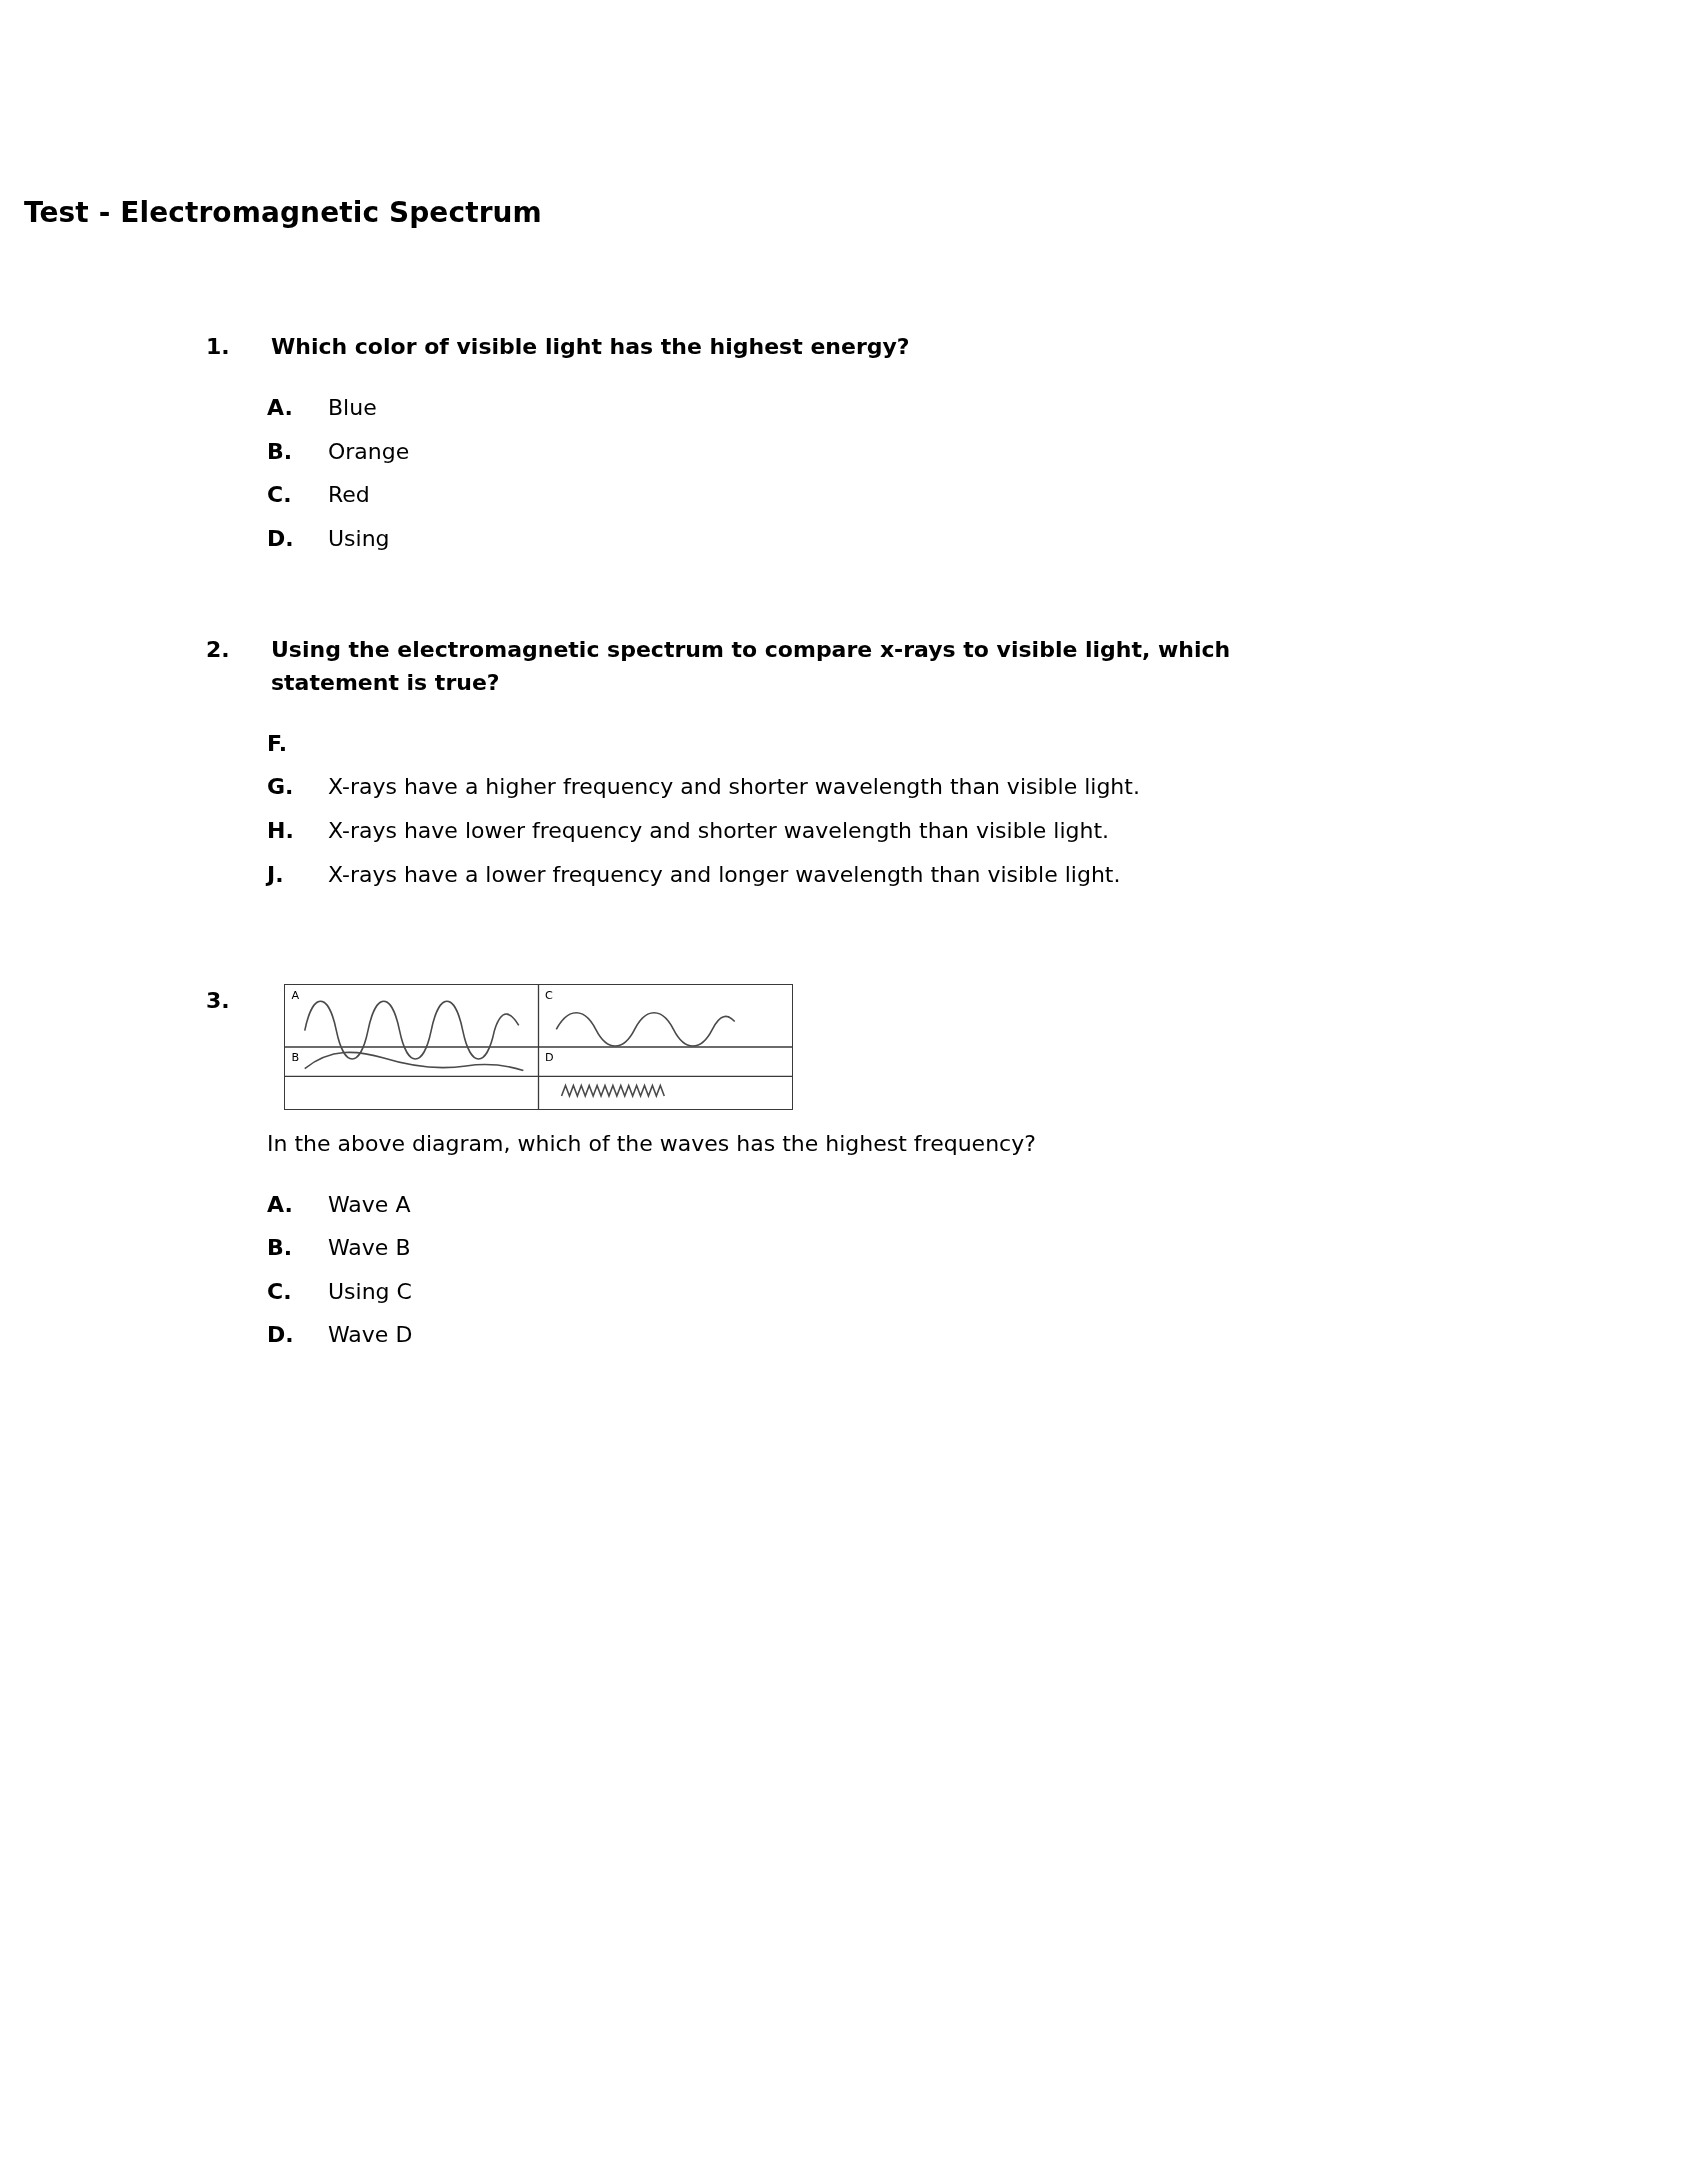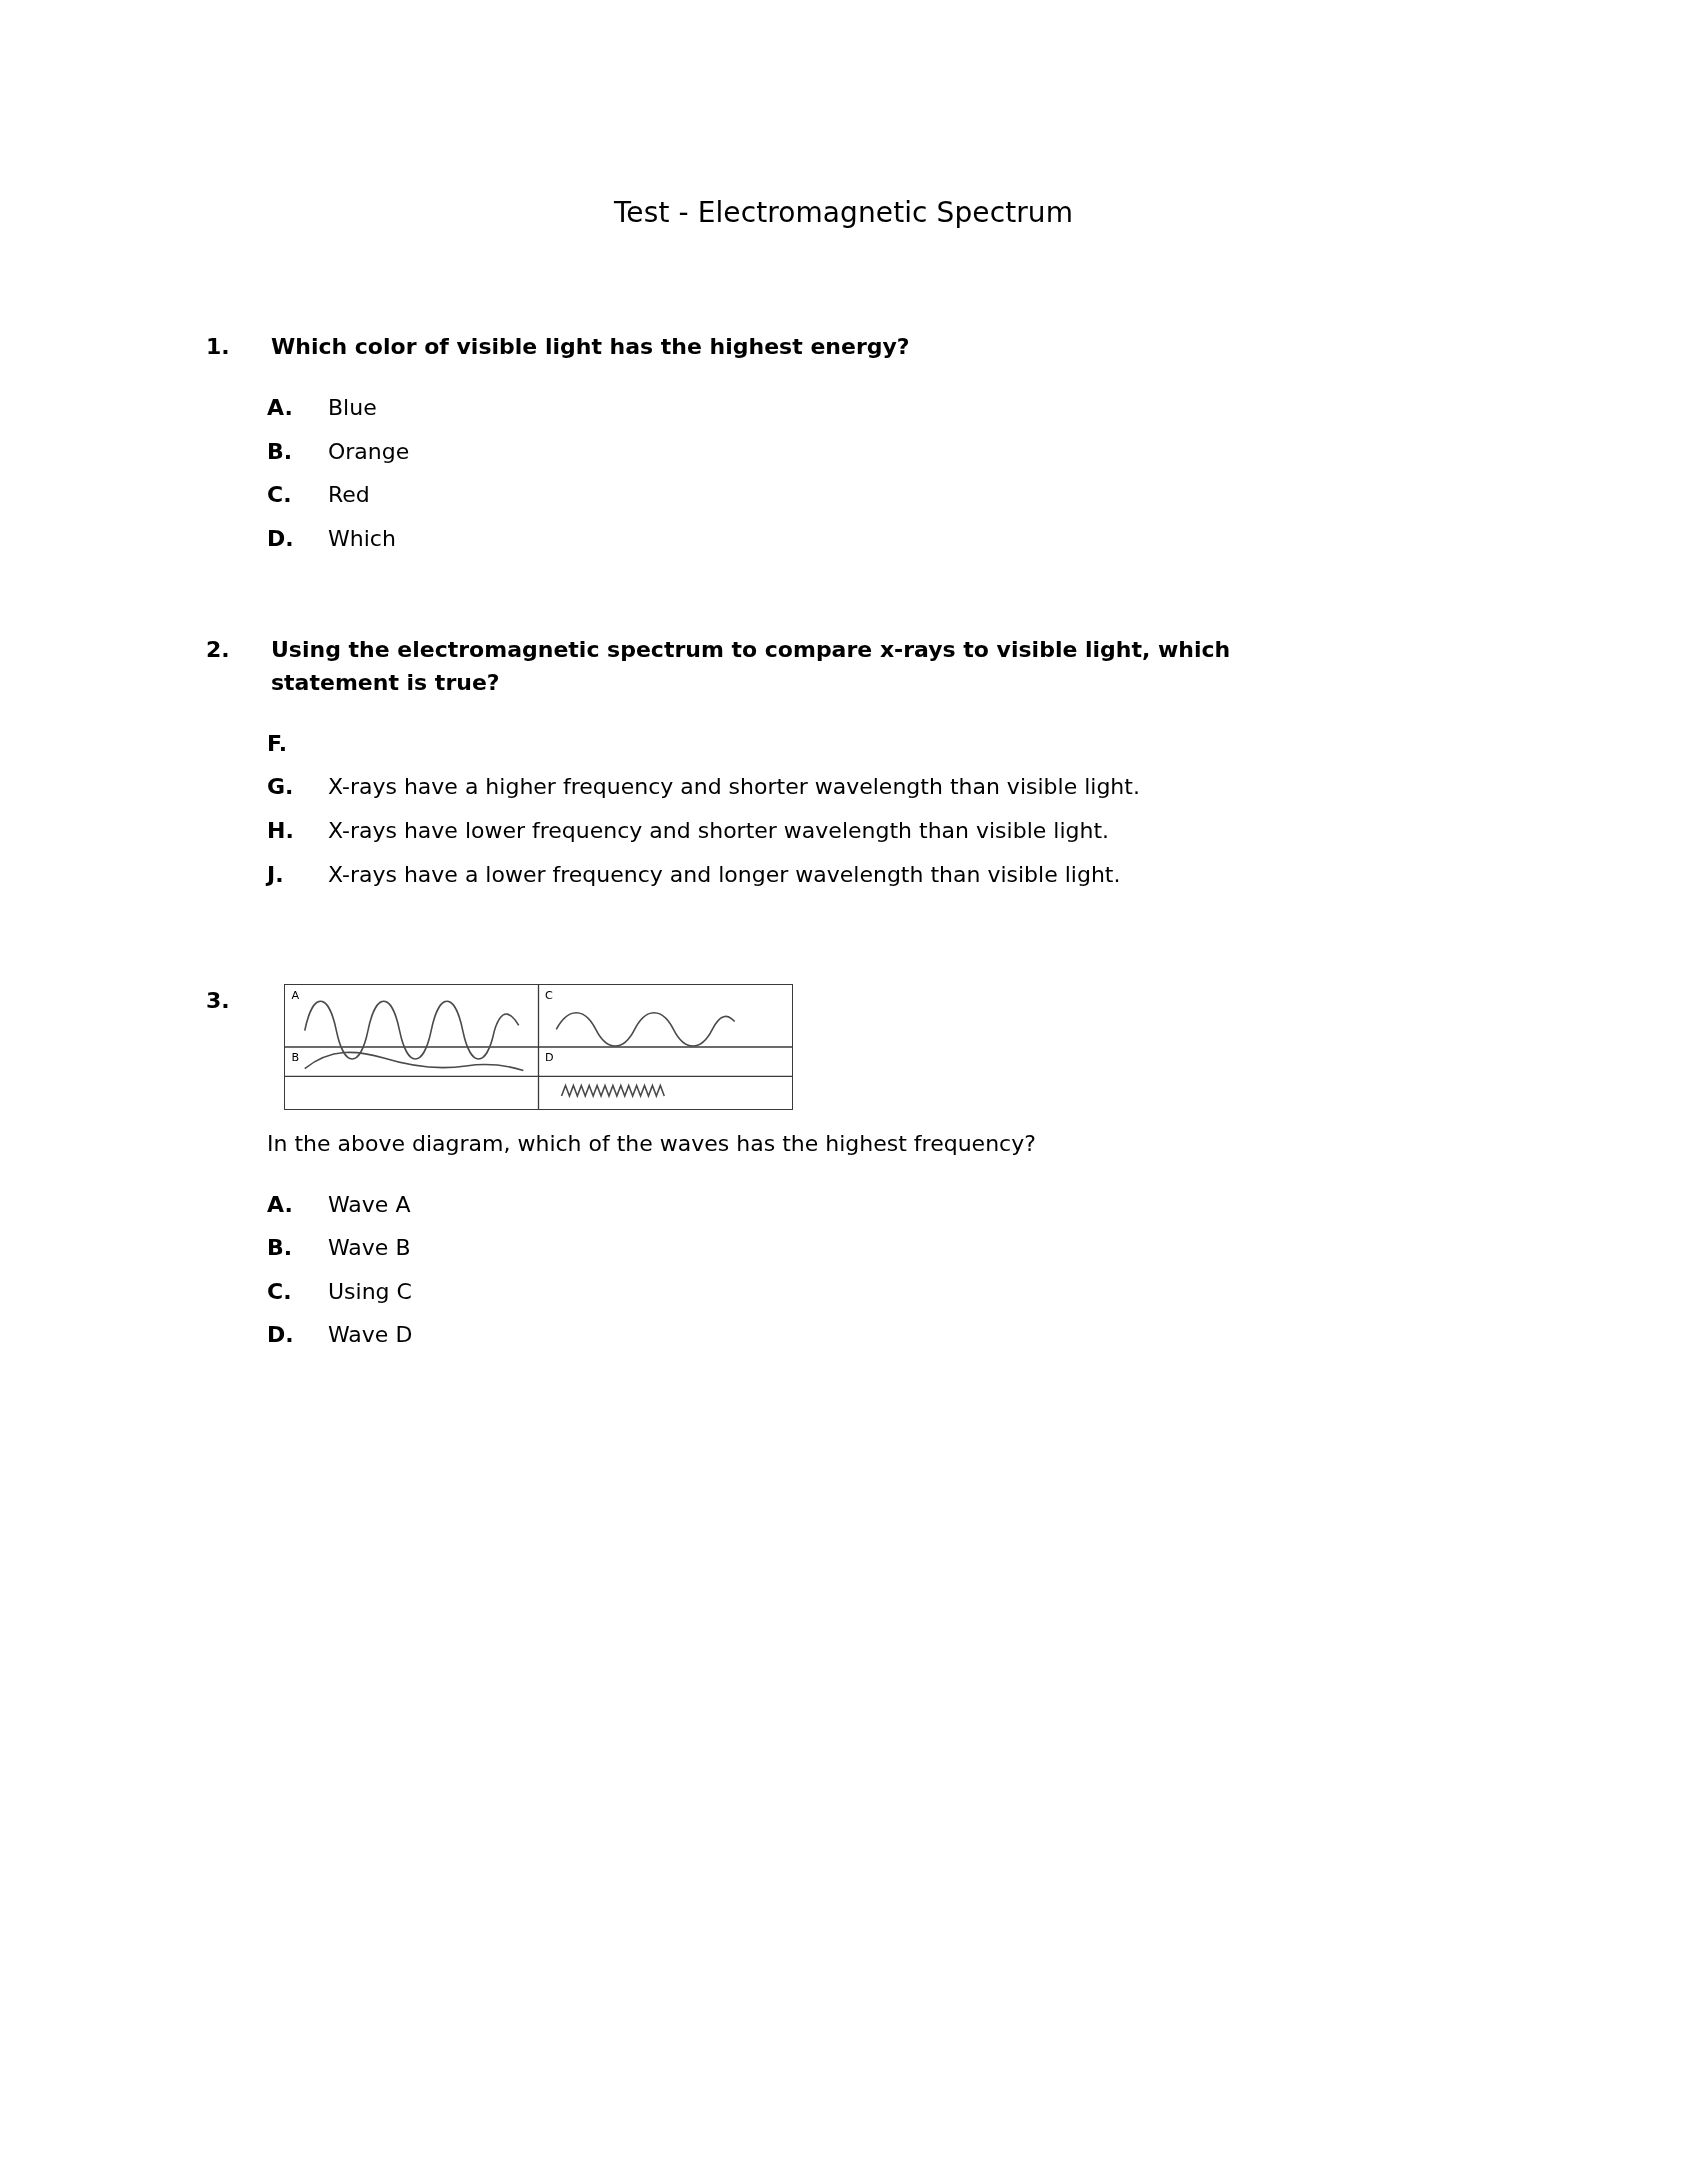--- a/index.html
+++ b/index.html
@@ -15,26 +15,26 @@
     -webkit-font-smoothing: antialiased;
   }
   .page {
     position: relative;
     width: 1687px;
     height: 2183px;
     box-sizing: border-box;
     padding: 0;
   }
   .doc-title {
-    text-align: center;
     font-size: 28px;
-    font-weight: normal;
+    font-weight: bold;
     margin: 0;
     padding-top: 196px;
     letter-spacing: 0.1px;
+    padding-left: 24px;
   }
   .question-block {
     position: relative;
     margin: 0;
   }
   .q1 { margin-top: 101px; }
   .q2 { margin-top: 78px; }
   .q3 { margin-top: 93px; }
 
   .q-row {
@@ -125,21 +125,21 @@
       <div class="choice">
         <div class="choice-letter">B.</div>
         <div class="choice-text">Orange</div>
       </div>
       <div class="choice">
         <div class="choice-letter">C.</div>
         <div class="choice-text">Red</div>
       </div>
       <div class="choice">
         <div class="choice-letter">D.</div>
-        <div class="choice-text">Which</div>
+        <div class="choice-text">Using</div>
       </div>
     </div>
   </div>
 
   <div class="question-block q2">
     <div class="q-row">
       <div class="q-number">2.</div>
       <div class="q-text">Using the electromagnetic spectrum to compare x-rays to visible light, which statement is true?</div>
     </div>
     <div class="choices">

